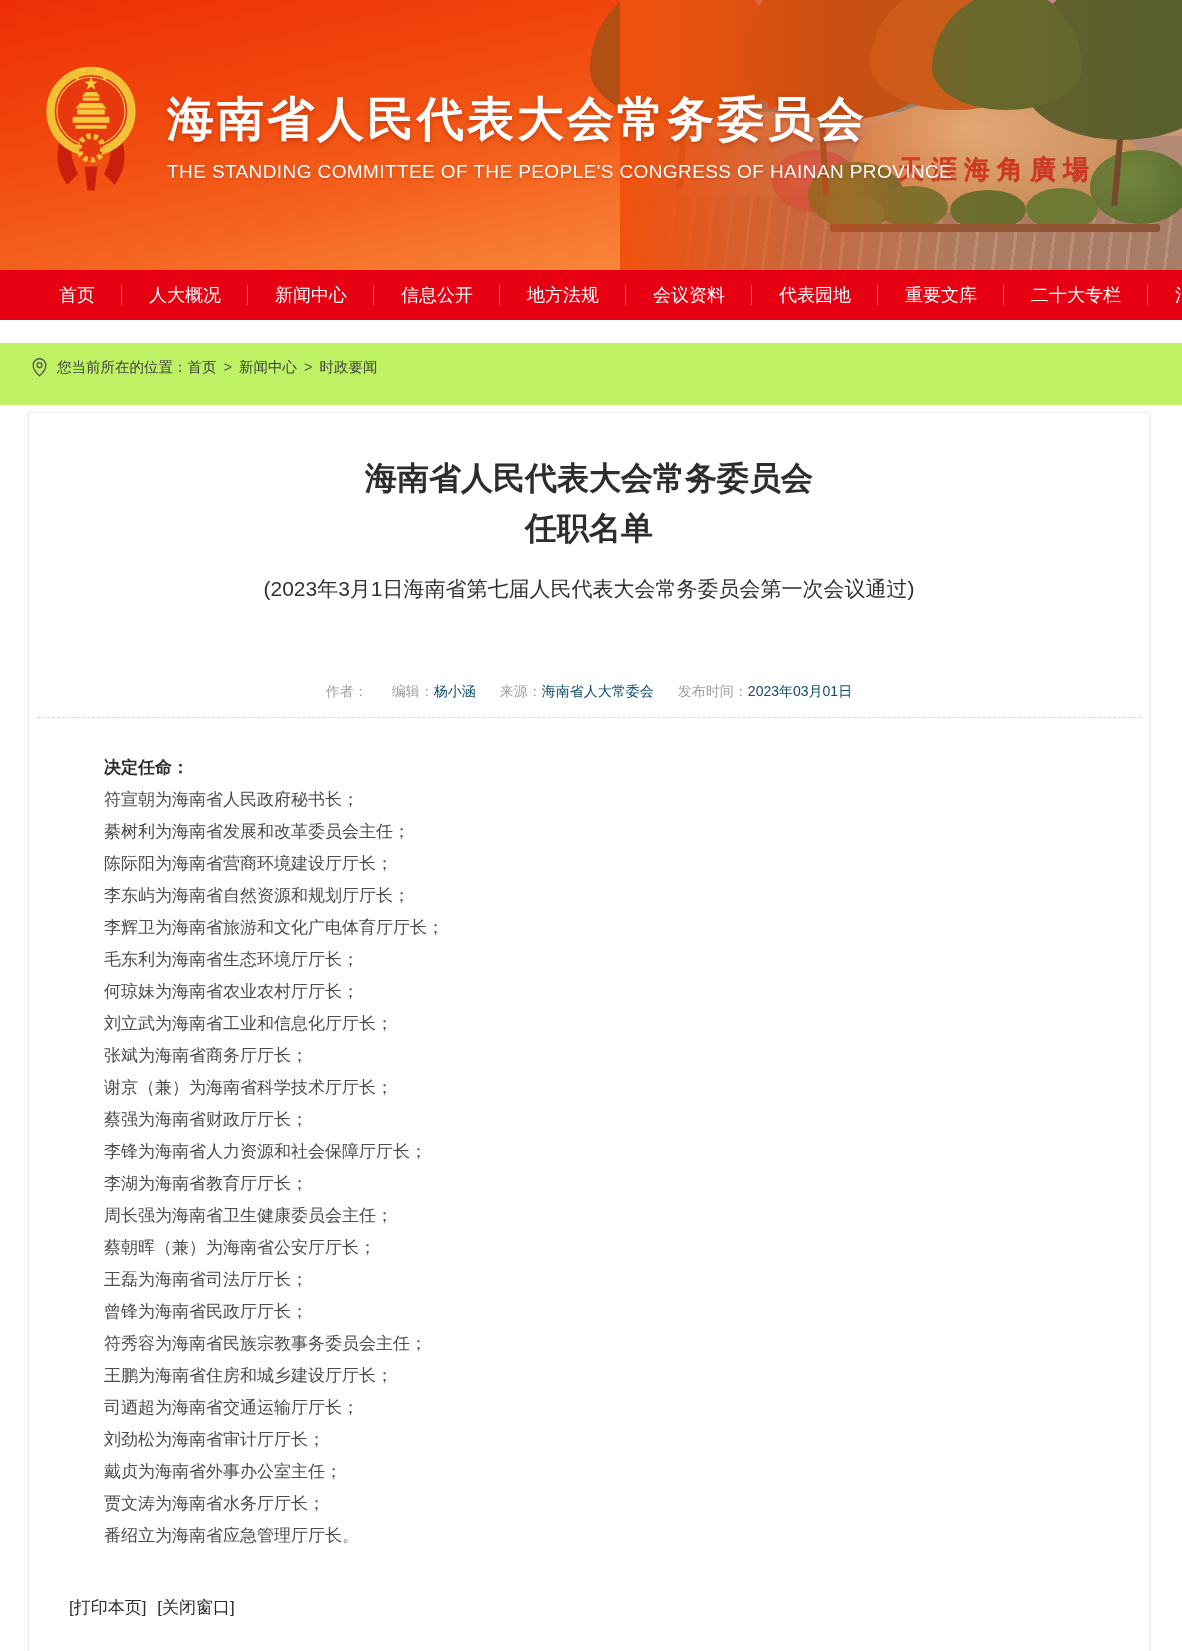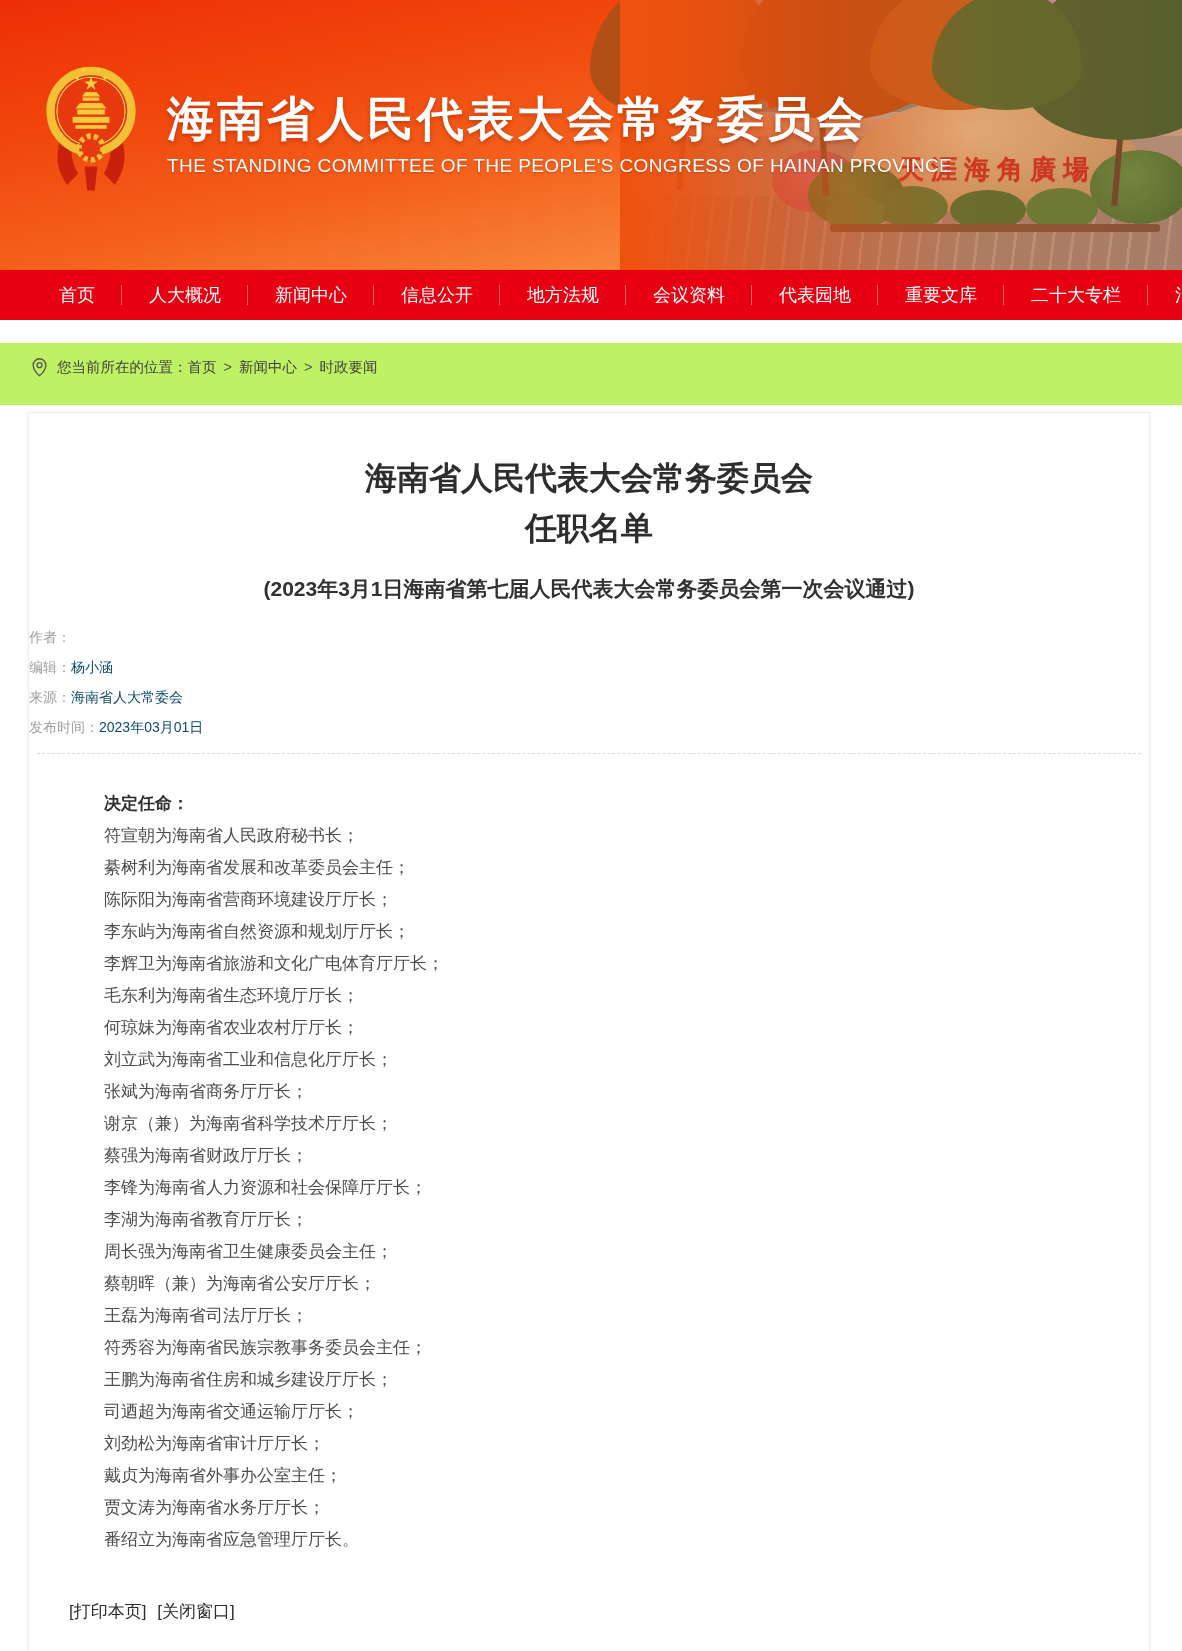--- a/index.html
+++ b/index.html
@@ -52,21 +52,21 @@
   .l5{top:94px;left:432px} .l6{top:100px;left:468px} .l7{top:92px;left:505px} .l8{top:99px;left:540px}
   .hp-tint { position:absolute; inset:0; background:rgba(235,90,30,.16); }
   .hp-fade { position:absolute; inset:0;
     background:linear-gradient(to right,#f0520e 0%,rgba(240,82,14,.85) 12%,rgba(240,82,14,.45) 35%,rgba(243,120,40,.16) 62%,rgba(245,150,60,.06) 100%); }
 
   .brand { position:absolute; left:45px; top:50px; display:flex; z-index:5; }
   .emblem { width:92px; height:152px; }
   .brand-text { margin-left:30px; padding-top:38px; }
   .site-title { color:#fff; font-family:"Liberation Serif", serif; font-weight:bold;
     font-size:47px; letter-spacing:3px; text-shadow:0 2px 4px rgba(140,30,0,.45); white-space:nowrap; }
-  .site-subtitle { color:#fff; font-size:19px; margin-top:4px; letter-spacing:.4px;
+  .site-subtitle { color:#fff; font-size:19px; margin-top:10px; letter-spacing:.4px;
     text-shadow:0 1px 2px rgba(140,30,0,.4); white-space:nowrap; }
 
   
   .main-nav { height:50px; background:#e60012; }
   .main-nav ul { list-style:none; display:flex; padding-left:32px; }
   .main-nav li { position:relative; color:#fff; font-size:18px; line-height:50px;
     padding:0 27px; cursor:pointer; white-space:nowrap; }
   .main-nav li::after { content:''; position:absolute; right:0; top:15px; height:20px; width:1px;
     background:rgba(255,205,195,.5); }
 
@@ -77,22 +77,22 @@
     font-size:14.5px; color:#3f3f3f; }
   .crumb-inner svg { margin-right:8px; }
   .crumb-link { color:#3f3f3f; text-decoration:none; cursor:pointer; }
   .crumb-sep { margin:0 7px; color:#555; }
 
   
   .content-panel { margin:7px 32px 0 28px; background:#fff; border:1px solid #ededed;
     box-shadow:0 1px 6px rgba(0,0,0,.05); min-height:1240px; padding-bottom:55px; }
   .doc-title { margin-top:40px; text-align:center; font-size:32px; line-height:50px;
     font-weight:700; color:#2d2d2d; }
-  .doc-subtitle { margin-top:22px; text-align:center; font-size:21px; font-weight:700; color:#313131; }
-  .doc-meta { margin-top:26px; display:flex; justify-content:center; gap:12px; font-size:14px;flex-direction:column; }
+  .doc-subtitle { margin-top:22px; text-align:center; font-size:21px; font-weight:400; color:#313131; }
+  .doc-meta { margin-top:80px; display:flex; justify-content:center; gap:24px; font-size:14px; }
   .doc-meta .lbl { color:#9f9f9f; }
   .doc-meta .val { color:#0c4a6e; }
   .meta-divider { margin:16px 8px 0; border-bottom:1px dashed #d9d9d9; }
   .doc-body { padding:34px 75px 0; font-family:"Liberation Serif", serif; font-size:17px; line-height:32px; }
   .doc-body .intro { font-weight:700; color:#2e2e2e; }
   .appointment-line { color:#4c4c4c; }
   .doc-actions { margin-top:44px; padding:0 40px; font-size:17px; }
   .doc-actions a { color:#2c2c2c; text-decoration:none; margin-right:6px; cursor:pointer; }
 </style>
 </head>
@@ -226,20 +226,21 @@
         <p class="appointment-line">何琼妹为海南省农业农村厅厅长；</p>
         <p class="appointment-line">刘立武为海南省工业和信息化厅厅长；</p>
         <p class="appointment-line">张斌为海南省商务厅厅长；</p>
         <p class="appointment-line">谢京（兼）为海南省科学技术厅厅长；</p>
         <p class="appointment-line">蔡强为海南省财政厅厅长；</p>
         <p class="appointment-line">李锋为海南省人力资源和社会保障厅厅长；</p>
         <p class="appointment-line">李湖为海南省教育厅厅长；</p>
         <p class="appointment-line">周长强为海南省卫生健康委员会主任；</p>
         <p class="appointment-line">蔡朝晖（兼）为海南省公安厅厅长；</p>
         <p class="appointment-line">王磊为海南省司法厅厅长；</p>
+        <p class="appointment-line">曾锋为海南省民政厅厅长；</p>
         <p class="appointment-line">符秀容为海南省民族宗教事务委员会主任；</p>
         <p class="appointment-line">王鹏为海南省住房和城乡建设厅厅长；</p>
         <p class="appointment-line">司迺超为海南省交通运输厅厅长；</p>
         <p class="appointment-line">刘劲松为海南省审计厅厅长；</p>
         <p class="appointment-line">戴贞为海南省外事办公室主任；</p>
         <p class="appointment-line">贾文涛为海南省水务厅厅长；</p>
         <p class="appointment-line">番绍立为海南省应急管理厅厅长。</p>
     </div>
 
     <div class="doc-actions">

